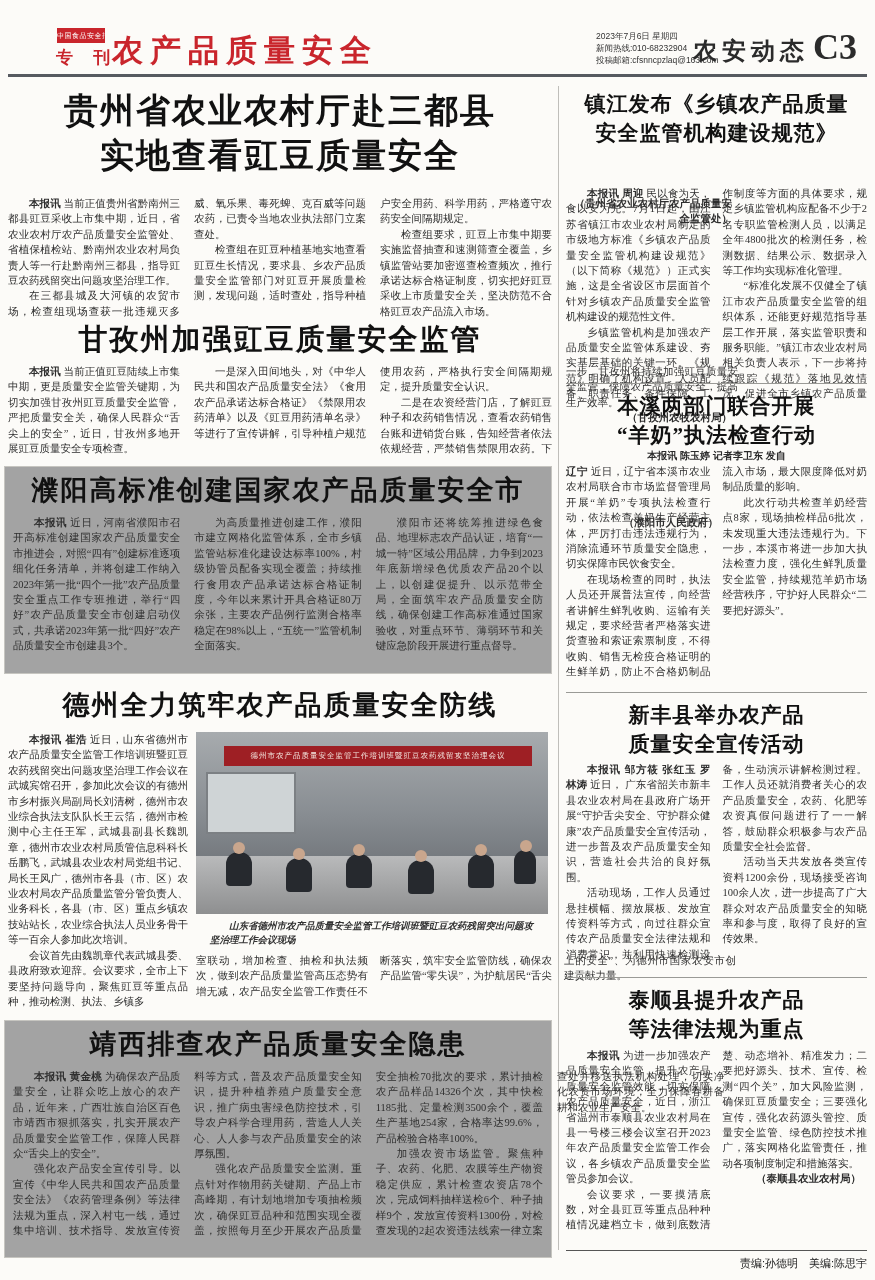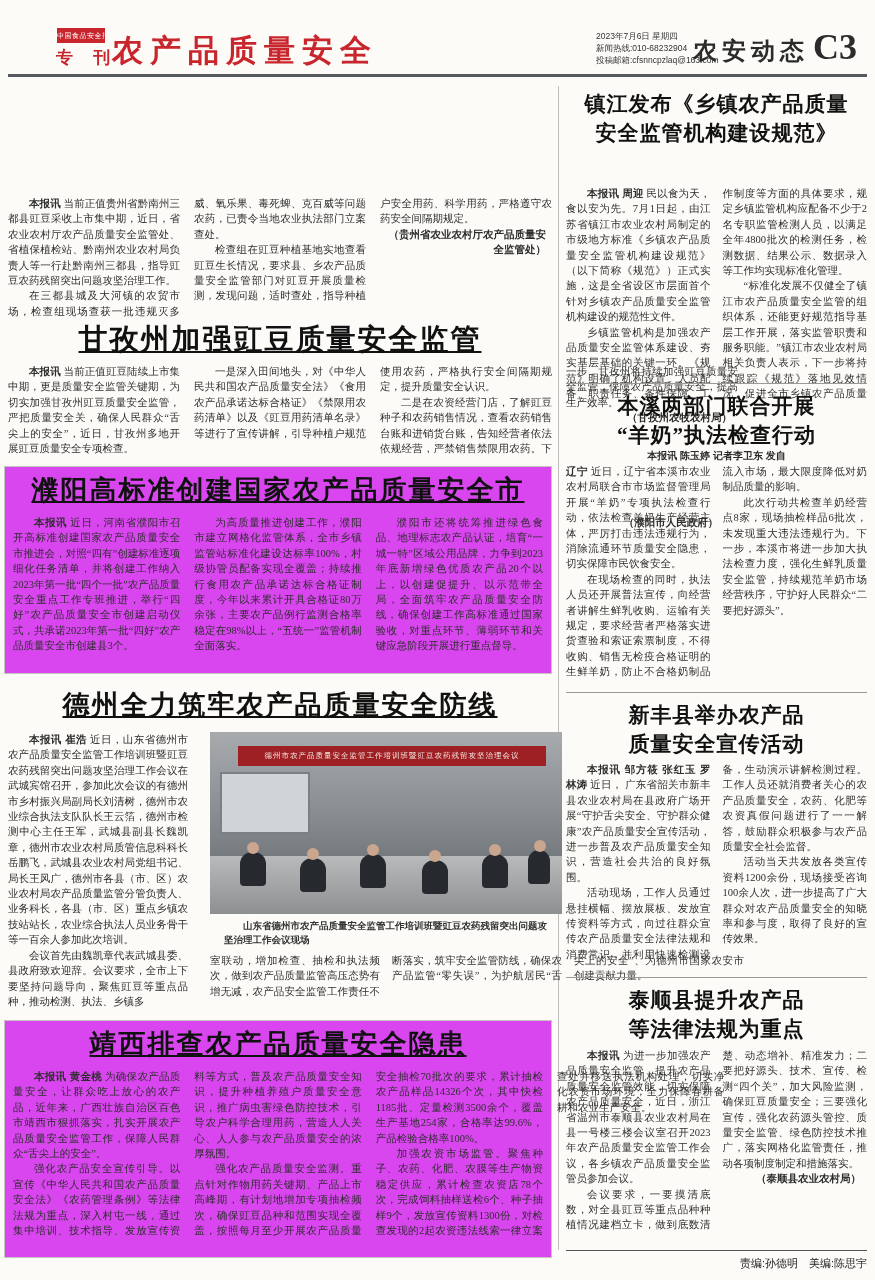--- a/index.html
+++ b/index.html
@@ -13,45 +13,45 @@
   .supp{color:#c9252c;font-weight:bold;font-size:17px;letter-spacing:8px;}
   .mast-title{color:#c9252c;font-weight:900;font-size:31px;letter-spacing:7px;font-family:Liberation Serif, serif;}
   .meta{font-size:8.5px;line-height:12px;color:#333;font-family:"Liberation Sans",sans-serif;}
   .section-name{font-size:24px;font-weight:900;letter-spacing:5px;}
   .page-no{font-size:36px;font-weight:900;font-family:"Liberation Serif",serif;letter-spacing:0;}
   .top-rule{background:#565a60;height:3px;}
 
   
   .vrule{width:1px;background:#bfbeba;}
   .hrule{height:1px;background:#9a9a96;}
-  .artbox{border:1px solid #c6c5c0;background:#d946ef;box-sizing:border-box;}
+  .artbox{border:1px solid #c6c5c0;background:#a3a3a3;box-sizing:border-box;}
 
   
   .headline{font-weight:900;text-align:center;color:#111;letter-spacing:2px;}
   .h-main{font-size:34px;line-height:45px;}
-  .h-mid{font-size:27px;line-height:34px;text-decoration:underline;}
+  .h-mid{font-size:27px;line-height:34px;}
   .h-side{font-size:21px;line-height:29px;letter-spacing:1px;}
 
   
   .body-cols{column-gap:14px;column-fill:auto;font-size:10.5px;line-height:15.4px;
              text-align:justify;color:#2e2e2e;}
   .cols3{column-count:3;}
   .cols2{column-count:2;column-gap:12px;}
   .body-cols p{margin:0;text-indent:2em;}
   .lead{font-family:"Liberation Sans",sans-serif;font-weight:bold;}
   .byline{font-family:"Liberation Sans",sans-serif;font-weight:bold;font-size:10px;text-align:center;margin:0 0 3px 0;}
   .attr{text-align:right;text-indent:0 !important;font-weight:bold;padding-right:6px;}
 
   
-  .dz-wrap{display:flex;gap:22px;}
+  .dz-wrap{display:flex;gap:8px;}
   .dz-left{width:180px;flex:none;font-size:10.5px;line-height:15.4px;text-align:justify;}
   .dz-left p{margin:0;text-indent:2em;}
   .dz-right{flex:1;}
   .caption{font-size:9.5px;line-height:14px;color:#333;font-weight:bold;margin-top:5px;
-           padding:0 14px;text-indent:2em;}
+           padding:0 14px;text-indent:2em;font-style:italic;}
 
   
   .photo{position:relative;width:352px;height:182px;background:linear-gradient(#a7abae 0%,#888d92 45%,#5d6166 100%);overflow:hidden;}
   .photo .banner{position:absolute;top:14px;left:28px;right:16px;height:20px;background:#9e1f24;
                  color:#f5e9e2;font-size:7.5px;line-height:20px;text-align:center;white-space:nowrap;overflow:hidden;letter-spacing:1px;}
   .photo .screen{position:absolute;top:40px;left:10px;width:86px;height:58px;background:#cfd4d6;border:2px solid #7c8084;}
   .photo .table{position:absolute;bottom:0;left:0;right:0;height:58px;background:linear-gradient(#b9babb,#8e8f90);}
   .photo .person{position:absolute;width:26px;height:34px;background:#26292e;border-radius:12px 12px 4px 4px;}
   .photo .head{position:absolute;width:12px;height:12px;background:#c9a68d;border-radius:50%;}
 
@@ -73,25 +73,30 @@
     <div>投稿邮箱:cfsnncpzlaq@163.com</div>
   </div>
   <div class="abs" style="left:693px;top:26px;white-space:nowrap;">
     <span class="section-name">农安动态</span>
     <span class="page-no">C3</span>
   </div>
   <div class="abs top-rule" style="left:8px;top:74px;width:859px;"></div>
 
   <div class="abs vrule" style="left:558px;top:86px;height:1164px;"></div>
 
+  <div class="abs headline h-main" style="left:8px;top:88px;width:544px;">
+    <div>贵州省农业农村厅赴三都县</div>
+    <div>实地查看豇豆质量安全</div>
+  </div>
   <div class="abs body-cols cols3" style="left:8px;top:196px;width:544px;height:124px;">
     <p><b class="lead">本报讯</b>
        <span>当前正值贵州省黔南州三都县豇豆采收上市集中期，近日，省农业农村厅农产品质量安全监管处、省植保植检站、黔南州农业农村局负责人等一行赴黔南州三都县，指导豇豆农药残留突出问题攻坚治理工作。</span></p>
     <p>在三都县城及大河镇的农贸市场，检查组现场查获一批违规灭多威、氧乐果、毒死蜱、克百威等问题农药，已责令当地农业执法部门立案查处。</p>
     <p>检查组在豇豆种植基地实地查看豇豆生长情况，要求县、乡农产品质量安全监管部门对豇豆开展质量检测，发现问题，适时查处，指导种植户安全用药、科学用药，严格遵守农药安全间隔期规定。</p>
+    <p>检查组要求，豇豆上市集中期要实施监督抽查和速测筛查全覆盖，乡镇监管站要加密巡查检查频次，推行承诺达标合格证制度，切实把好豇豆采收上市质量安全关，坚决防范不合格豇豆农产品流入市场。</p>
     <p class="attr">（贵州省农业农村厅农产品质量安全监管处）</p>
   </div>
 
   <div class="abs headline h-mid" style="left:8px;top:322px;width:544px;font-size:29px;">甘孜州加强豇豆质量安全监管</div>
   <div class="abs body-cols cols3" style="left:8px;top:364px;width:544px;height:100px;">
     <p><b class="lead">本报讯</b>
        <span>当前正值豇豆陆续上市集中期，更是质量安全监管关键期，为切实加强甘孜州豇豆质量安全监管，严把质量安全关，确保人民群众“舌尖上的安全”，近日，甘孜州多地开展豇豆质量安全专项检查。</span></p>
     <p>一是深入田间地头，对《中华人民共和国农产品质量安全法》《食用农产品承诺达标合格证》《禁限用农药清单》以及《豇豆用药清单名录》等进行了宣传讲解，引导种植户规范使用农药，严格执行安全间隔期规定，提升质量安全认识。</p>
     <p>二是在农资经营门店，了解豇豆种子和农药销售情况，查看农药销售台账和进销货台账，告知经营者依法依规经营，严禁销售禁限用农药。下一步，甘孜州将持续加强豇豆质量安全监管，保障农产品质量安全，提高生产效率。</p>
     <p class="attr">（甘孜州农牧农村局）</p>

